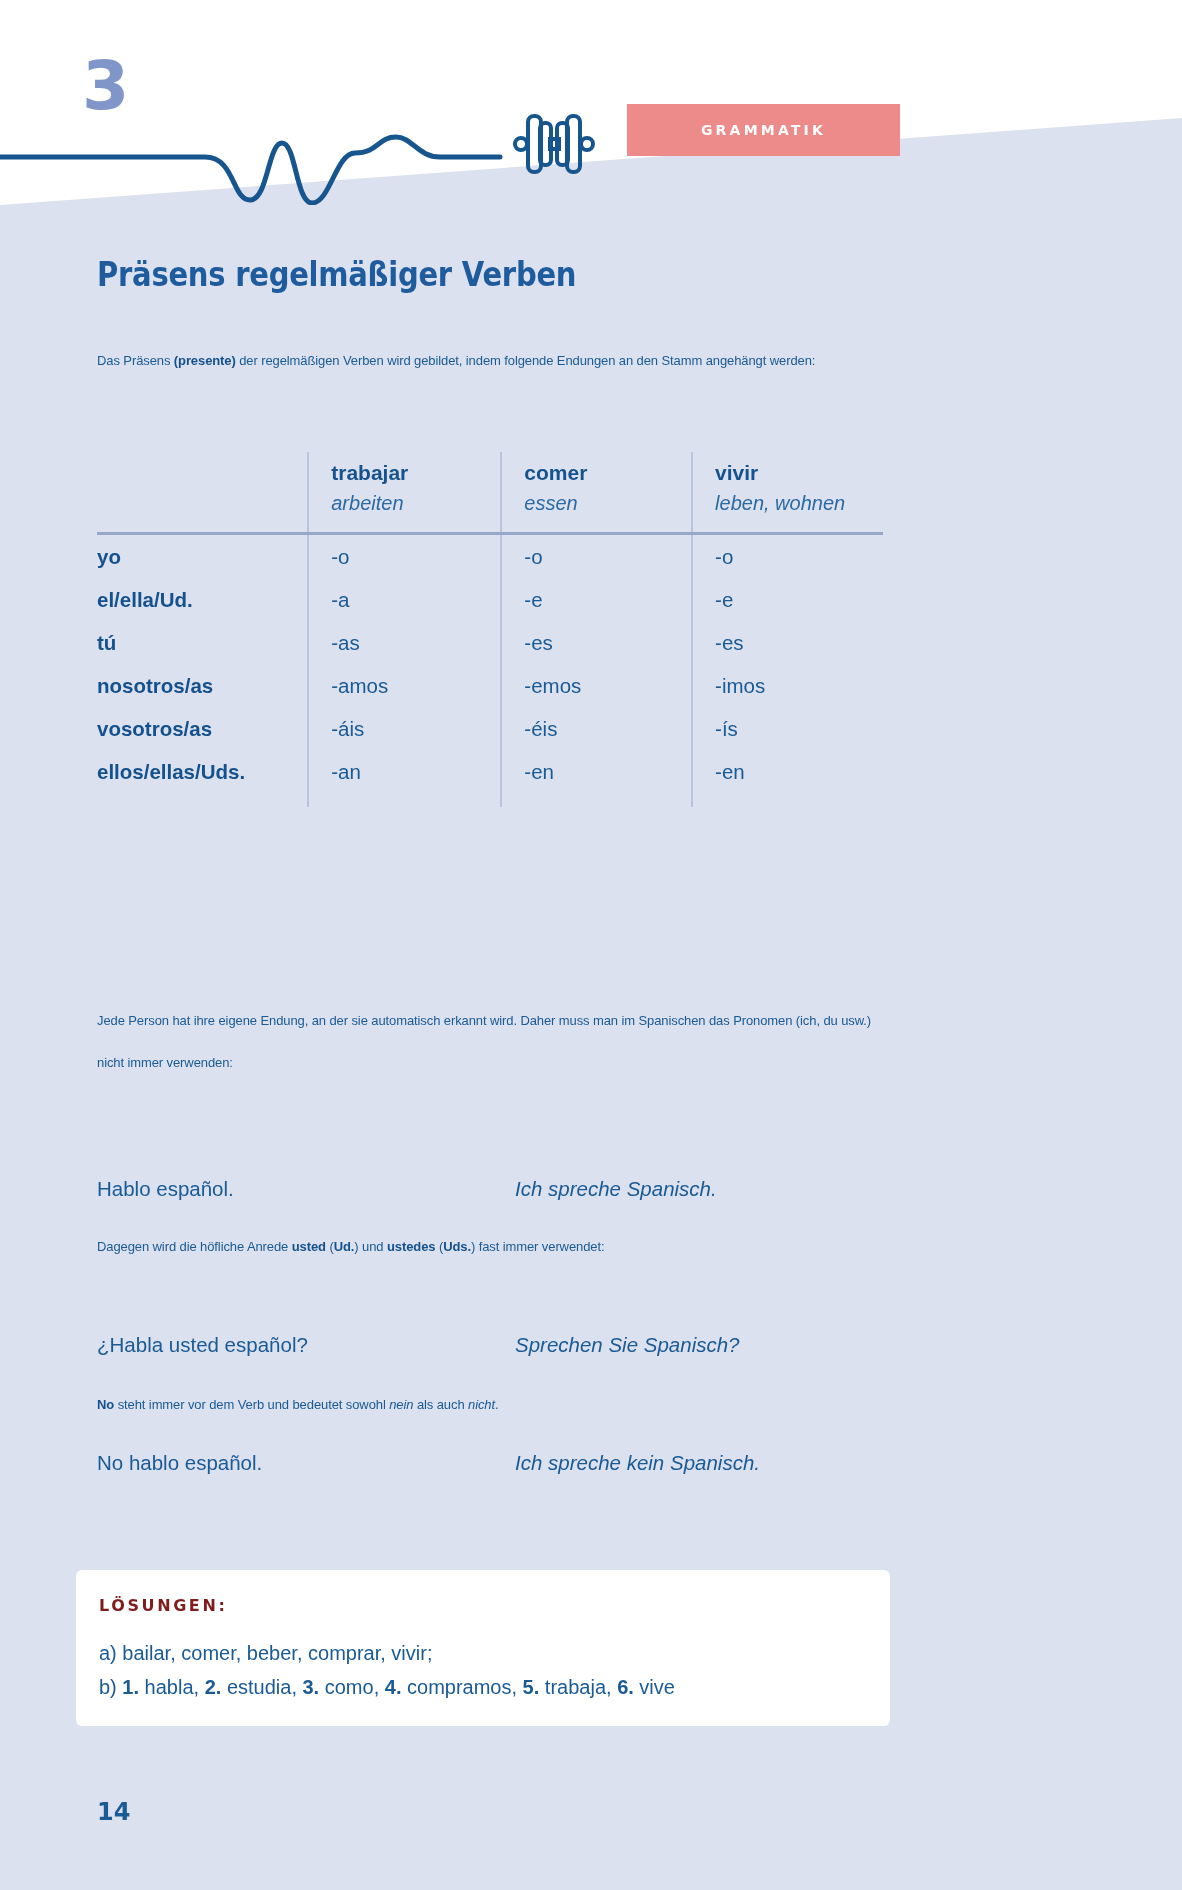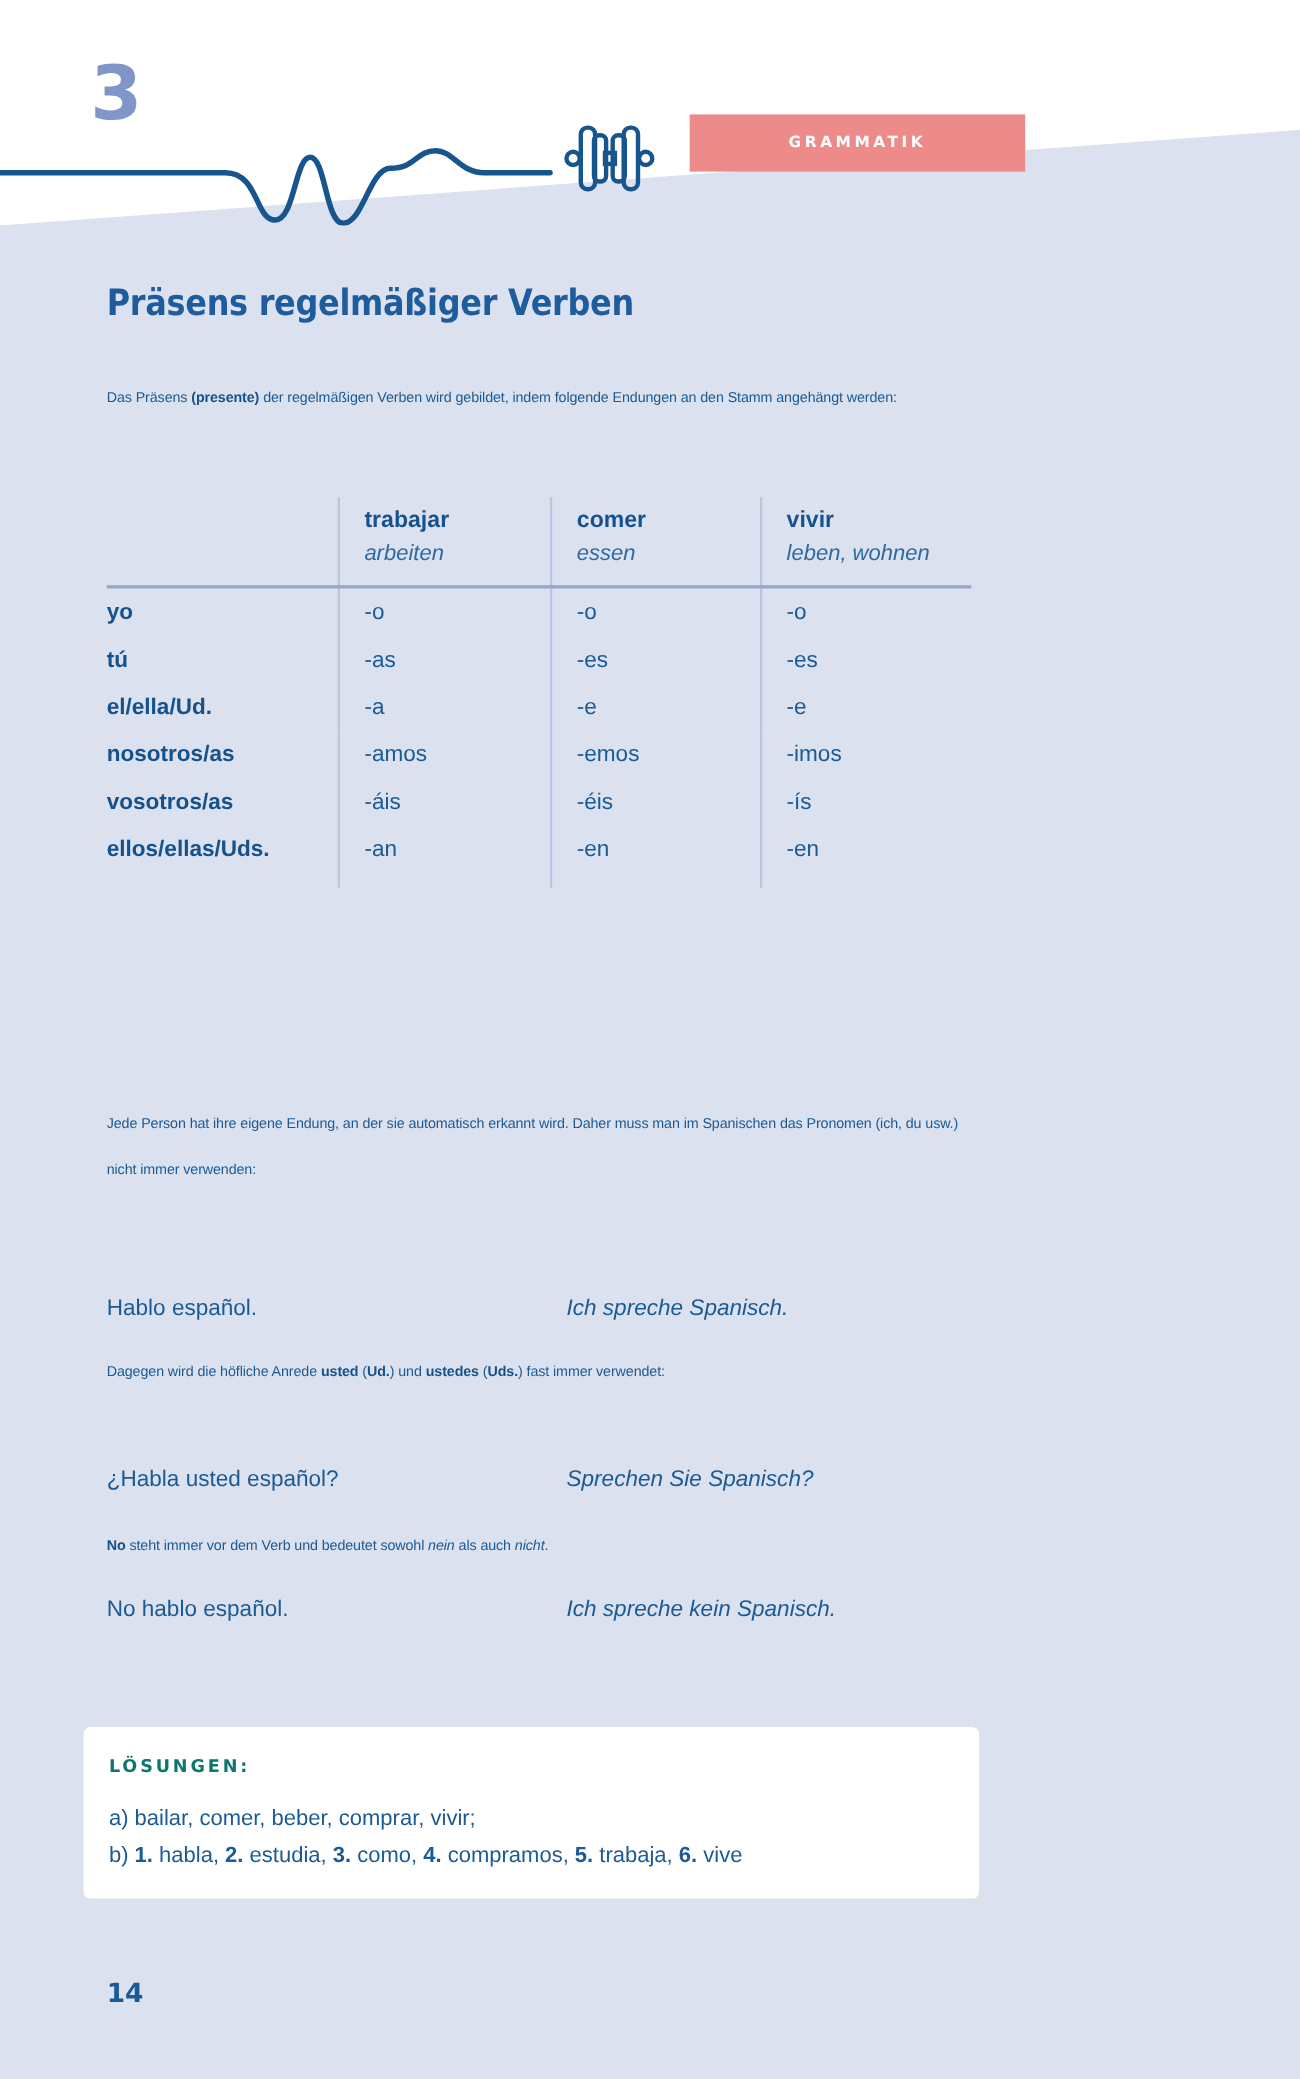--- a/index.html
+++ b/index.html
@@ -54,21 +54,21 @@
     top: 108px;
     left: 508px;
     width: 92px;
     height: 72px;
     z-index: 4;
   }
   .grammatik-badge {
     position: absolute;
     top: 104px;
     left: 627px;
-    width: 305px;
+    width: 273px;
     height: 52px;
     background: #ed8a8a;
     z-index: 5;
     display: flex;
     align-items: center;
     justify-content: center;
   }
   .grammatik-badge span {
     color: #ffffff;
     font-family: "DejaVu Sans", sans-serif;
@@ -184,21 +184,21 @@
     background: #ffffff;
     border-radius: 6px;
   }
   .sol-title {
     position: absolute;
     top: 26px;
     left: 23px;
     font-family: "DejaVu Sans", sans-serif;
     font-size: 16px;
     font-weight: 700;
-    color: #0f766e;
+    color: #7f1d1d;
     letter-spacing: 2.6px;
   }
   .sol-lines {
     position: absolute;
     top: 66px;
     left: 23px;
     color: #1a5a95;
     font-size: 20px;
     line-height: 34px;
   }
@@ -270,30 +270,30 @@
           <td colspan="4"></td>
         </tr>
 
     <tr class="body-row">
       <td class="cell-pron">yo</td>
       <td class="cell-verb">-o</td>
       <td class="cell-verb">-o</td>
       <td class="cell-verb">-o</td>
     </tr>
     <tr class="body-row">
+      <td class="cell-pron">el/ella/Ud.</td>
+      <td class="cell-verb">-a</td>
+      <td class="cell-verb">-e</td>
+      <td class="cell-verb">-e</td>
+    </tr>
+    <tr class="body-row">
       <td class="cell-pron">tú</td>
       <td class="cell-verb">-as</td>
       <td class="cell-verb">-es</td>
       <td class="cell-verb">-es</td>
-    </tr>
-    <tr class="body-row">
-      <td class="cell-pron">el/ella/Ud.</td>
-      <td class="cell-verb">-a</td>
-      <td class="cell-verb">-e</td>
-      <td class="cell-verb">-e</td>
     </tr>
     <tr class="body-row">
       <td class="cell-pron">nosotros/as</td>
       <td class="cell-verb">-amos</td>
       <td class="cell-verb">-emos</td>
       <td class="cell-verb">-imos</td>
     </tr>
     <tr class="body-row">
       <td class="cell-pron">vosotros/as</td>
       <td class="cell-verb">-áis</td>

